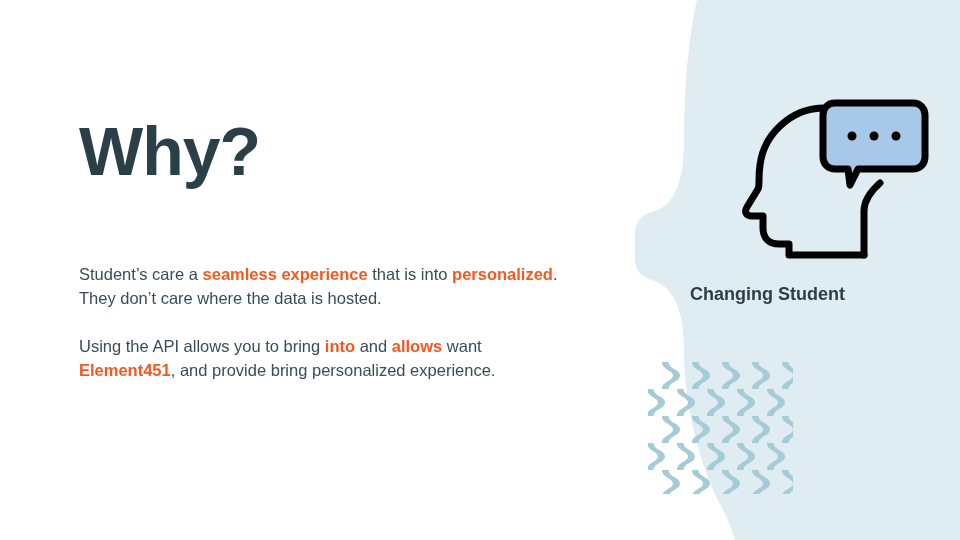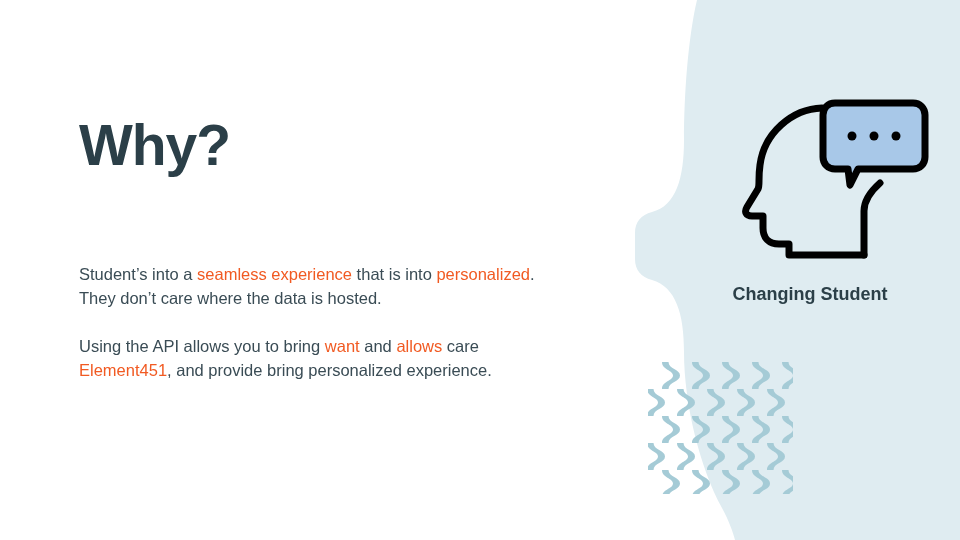--- a/index.html
+++ b/index.html
@@ -35,59 +35,58 @@
     left: 79px;
     top: 0;
     width: 500px;
     height: 540px;
   }
   .page-title {
     position: absolute;
     left: 0;
     top: 117px;
     margin: 0;
-    font-size: 57px;
+    font-size: 68px;
     line-height: 1;
     font-weight: bold;
     color: #2b3f48;
     letter-spacing: -1px;
   }
   .body-copy {
     position: absolute;
     left: 0;
     top: 262px;
     width: 490px;
     margin: 0;
     font-size: 16.5px;
     line-height: 24px;
     color: #3a4c55;
   }
   .body-copy.second {
     top: 334px;
   }
   .em {
     color: #f15a22;
-    font-weight: normal;
+    font-weight: bold;
   }
 
   
   .illustration {
     position: absolute;
     left: 740px;
     top: 95px;
     width: 190px;
     height: 170px;
   }
   .caption {
     position: absolute;
     left: 690px;
     top: 281px;
     width: 240px;
     margin: 0;
-    text-align: center;
     font-size: 18px;
     line-height: 26px;
     font-weight: bold;
     color: #2b3f48;
   }
 
   
   .pattern {
     position: absolute;
     left: 648px;
@@ -113,25 +112,25 @@
              C 684 404 700 468 722 508
              C 729 521 733 532 735 540
              L 960 540
              Z"></path>
   </svg>
 
   <div class="content">
     <h1 class="page-title">Why?</h1>
 
     <p class="body-copy first">
-      <span>Student’s into a </span><span class="em">seamless experience</span><span> that is into </span><span class="em">personalized</span><span>. They don’t care where the data is hosted.</span>
+      <span>Student’s care a </span><span class="em">seamless experience</span><span> that is into </span><span class="em">personalized</span><span>. They don’t care where the data is hosted.</span>
     </p>
 
     <p class="body-copy second">
-      <span>Using the API allows you to bring </span><span class="em">want</span><span> and </span><span class="em">allows</span><span> care </span><span class="em">Element451</span><span>, and provide bring personalized experience.</span>
+      <span>Using the API allows you to bring </span><span class="em">into</span><span> and </span><span class="em">allows</span><span> want </span><span class="em">Element451</span><span>, and provide bring personalized experience.</span>
     </p>
   </div>
 
   <svg class="illustration" viewBox="0 0 190 170" xmlns="http://www.w3.org/2000/svg">
 
     <path fill="none" stroke="#000000" stroke-width="7" stroke-linecap="round" stroke-linejoin="round" d="M 82 13
              C 52 14 24 38 20 70
              C 18 84 20 90 18 94
              L 7 112
              C 4 117 6 121 12 121

